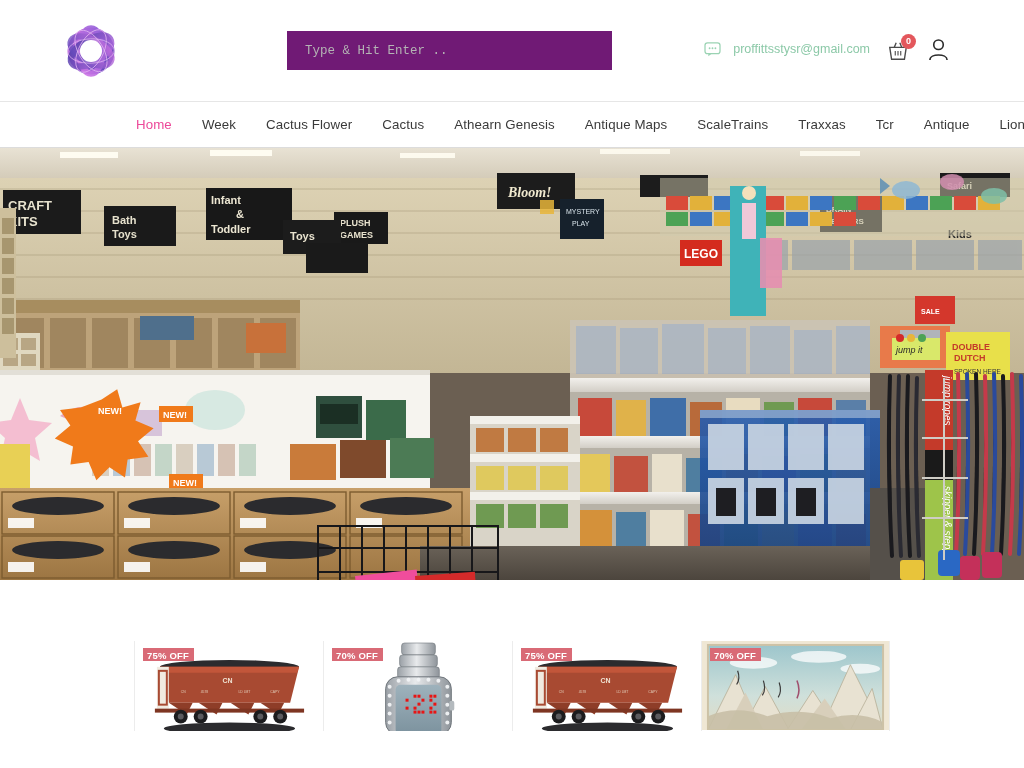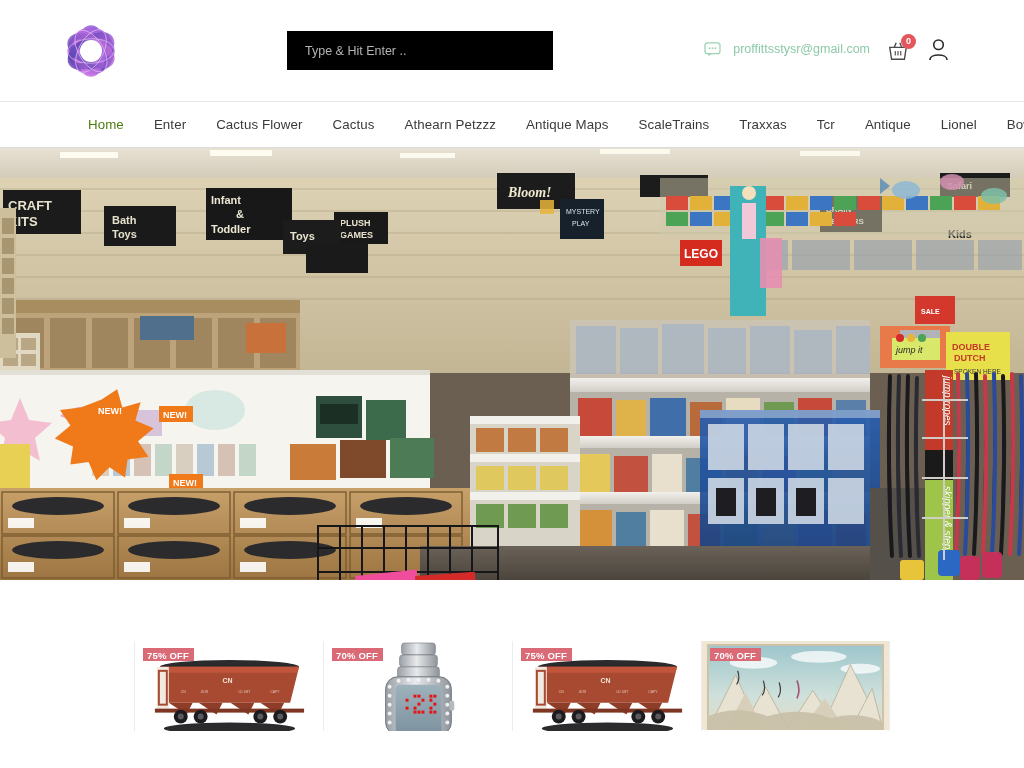--- a/index.html
+++ b/index.html
@@ -18,25 +18,25 @@
     position: relative;
   }
   .logo-wrap {
     width: 130px; margin-left: 62px;
     display: flex; align-items: center; justify-content: flex-start;
   }
   .logo-mark { width: 58px; height: 58px; display: block; }
 
   .search-box {
     position: absolute; left: 287px; top: 31px;
-    width: 266px; height: 39px;
-    background: #000000;
+    width: 325px; height: 39px;
+    background: #701a75;
     border: none; outline: none;
     padding: 0 18px;
-    font-family: Liberation Sans, sans-serif;
+    font-family: Liberation Mono, monospace;
     font-size: 12.5px;
     color: #a8a8a8;
   }
   .search-box::placeholder { color: #b4b4b4; }
 
   .header-right {
     position: absolute; right: 75px; top: 36px;
     display: flex; align-items: center; gap: 17px;
   }
   .contact-link {
@@ -66,21 +66,21 @@
     background: #fff;
   }
   .nav-item {
     font-size: 13.3px;
     color: #3a3a3a;
     text-decoration: none;
     margin-right: 30px;
     white-space: nowrap;
     letter-spacing: 0.1px;
   }
-  .nav-item.active { color: #4d7c0f; }
+  .nav-item.active { color: #ec4899; margin-left: 48px; }
 
   
   .hero {
     width: 100%; height: 432px;
     position: relative; overflow: hidden;
     background: #6b5f52;
   }
   .hero-photo { position: absolute; inset: 0; }
 
   
@@ -177,24 +177,24 @@
         <circle cx="11" cy="7" r="5" fill="none" stroke="#2b2b2b" stroke-width="1.7"></circle>
         <path d="M2 23 C2 16 20 16 20 23" fill="none" stroke="#2b2b2b" stroke-width="1.7"></path>
       </svg>
     </div>
 
   </div>
 </div>
 
 <nav class="nav" id="nav-root">
     <a class="nav-item active" href="#">Home</a>
-    <a class="nav-item" href="#">Enter</a>
+    <a class="nav-item" href="#">Week</a>
     <a class="nav-item" href="#">Cactus Flower</a>
     <a class="nav-item" href="#">Cactus</a>
-    <a class="nav-item" href="#">Athearn Petzzz</a>
+    <a class="nav-item" href="#">Athearn Genesis</a>
     <a class="nav-item" href="#">Antique Maps</a>
     <a class="nav-item" href="#">ScaleTrains</a>
     <a class="nav-item" href="#">Traxxas</a>
     <a class="nav-item" href="#">Tcr</a>
     <a class="nav-item" href="#">Antique</a>
     <a class="nav-item" href="#">Lionel</a>
     <a class="nav-item" href="#">Bowser</a>
   </nav>
 
 <div class="hero">

